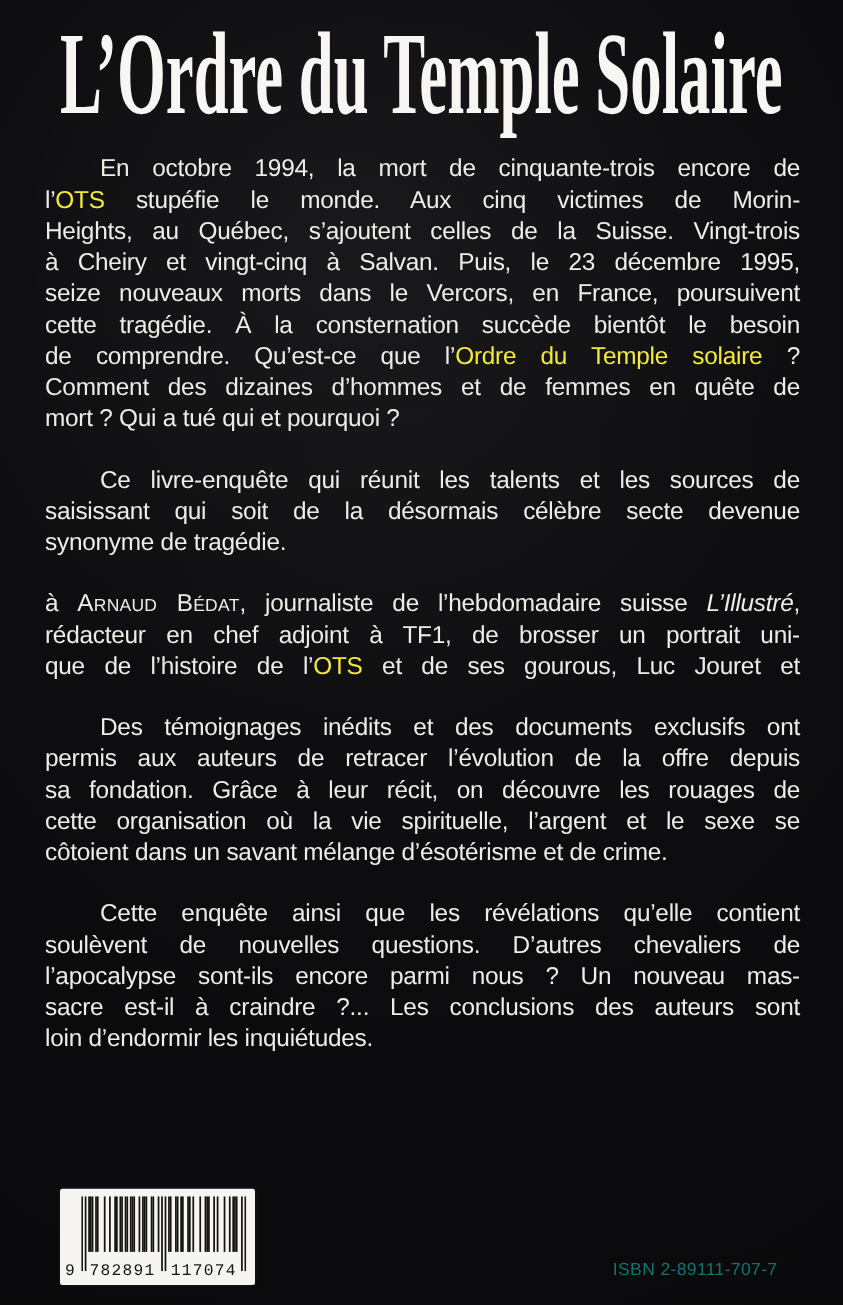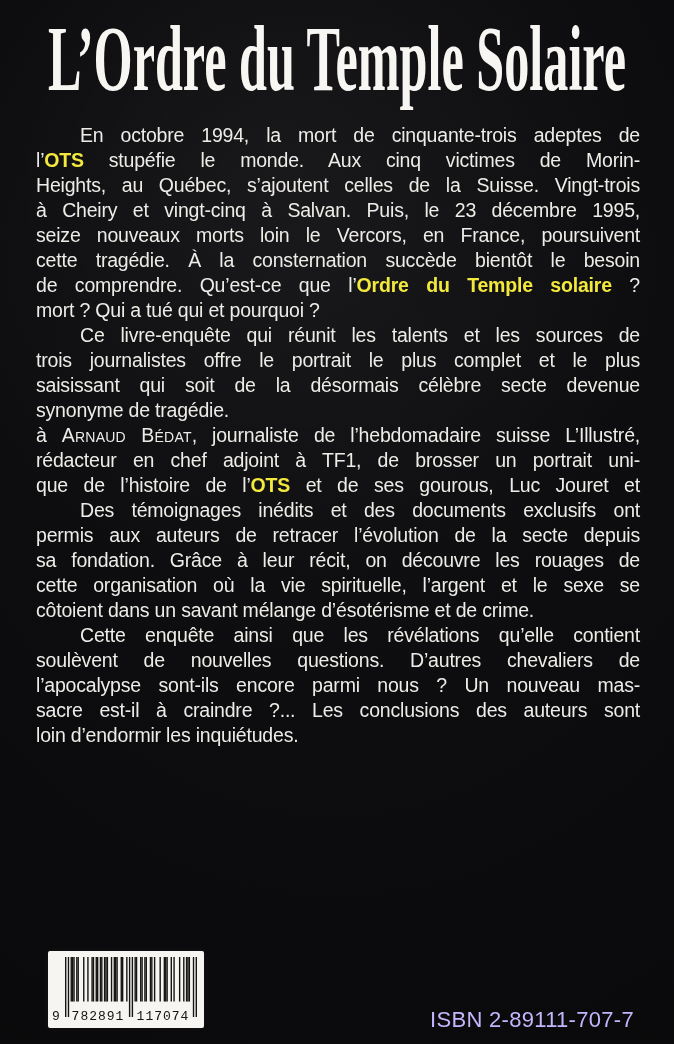--- a/index.html
+++ b/index.html
@@ -20,82 +20,82 @@
     font-weight:bold;
     font-size:94px;
     fill:#f7f6f2;
   }
   .synopsis{
     position:absolute;left:36px;top:123px;width:604px;
     color:#edece7;
     font-size:19.5px;line-height:25px;letter-spacing:-0.2px;
   }
   .para{margin:0;}
-  .para + .para{margin-top:0;}
+  .para + .para{margin-top:24px;}
   .line{text-align:justify;text-align-last:justify;}
   .line.last{text-align-last:auto;}
   .line.first{text-indent:44px;}
   .seg-n{}
-  .seg-y{color:var(--hl,#f3e93c);font-weight:bold;}
+  .seg-y{color:var(--hl,#f3e93c);font-weight:normal;}
   .seg-sc{font-variant:small-caps;letter-spacing:0.2px;}
-  .seg-i{}
+  .seg-i{font-style:italic;}
   .barcode{
     position:absolute;left:48px;top:951px;width:156px;height:77px;
     background:#f6f5f1;border-radius:2px;
     box-shadow:0 0 6px rgba(255,255,255,0.06);
   }
   .bc-bars{position:absolute;left:17px;top:6px;}
   .bc-bars rect{fill:#141414;}
   .bc-digit{
     position:absolute;bottom:4px;
     font-family:"Liberation Mono",monospace;
     font-size:13px;color:#141414;
   }
   .bc-lead{left:4px;}
   .bc-g1{left:21px;width:58px;text-align:center;letter-spacing:1px;}
   .bc-g2{left:86px;width:58px;text-align:center;letter-spacing:1px;}
   .isbn{
-    position:absolute;right:40px;top:1007px;
-    font-size:22px;color:#c4b5fd;letter-spacing:0.3px;
+    position:absolute;right:52px;top:1007px;
+    font-size:14px;color:#0f766e;letter-spacing:0.3px;
   }
 </style>
 </head>
 <body style="background: rgb(10, 10, 12);">
 
 <div class="cover-bg"></div>
 
 <svg class="title-svg" width="674" height="104">
   <text x="337" y="78" text-anchor="middle" textLength="578" lengthAdjust="spacingAndGlyphs" class="title-text">L’Ordre du Temple Solaire</text>
 </svg>
 
 <div class="synopsis" style="color: rgb(237, 236, 231);">
     <div class="para">
-      <div class="line first"><span class="seg-n">En octobre 1994, la mort de cinquante-trois adeptes de</span></div>
+      <div class="line first"><span class="seg-n">En octobre 1994, la mort de cinquante-trois encore de</span></div>
       <div class="line"><span class="seg-n">l’</span><span class="seg-y">OTS</span><span class="seg-n"> stupéfie le monde. Aux cinq victimes de Morin-</span></div>
       <div class="line"><span class="seg-n">Heights, au Québec, s’ajoutent celles de la Suisse. Vingt-trois</span></div>
       <div class="line"><span class="seg-n">à Cheiry et vingt-cinq à Salvan. Puis, le 23 décembre 1995,</span></div>
-      <div class="line"><span class="seg-n">seize nouveaux morts loin le Vercors, en France, poursuivent</span></div>
+      <div class="line"><span class="seg-n">seize nouveaux morts dans le Vercors, en France, poursuivent</span></div>
       <div class="line"><span class="seg-n">cette tragédie. À la consternation succède bientôt le besoin</span></div>
       <div class="line"><span class="seg-n">de comprendre. Qu’est-ce que l’</span><span class="seg-y">Ordre du Temple solaire</span><span class="seg-n"> ?</span></div>
+      <div class="line"><span class="seg-n">Comment des dizaines d’hommes et de femmes en quête de</span></div>
       <div class="line last"><span class="seg-n">mort ? Qui a tué qui et pourquoi ?</span></div>
     </div>
     <div class="para">
       <div class="line first"><span class="seg-n">Ce livre-enquête qui réunit les talents et les sources de</span></div>
-      <div class="line"><span class="seg-n">trois journalistes offre le portrait le plus complet et le plus</span></div>
       <div class="line"><span class="seg-n">saisissant qui soit de la désormais célèbre secte devenue</span></div>
       <div class="line last"><span class="seg-n">synonyme de tragédie.</span></div>
     </div>
     <div class="para">
       <div class="line"><span class="seg-n">à </span><span class="seg-sc">Arnaud Bédat</span><span class="seg-n">, journaliste de l’hebdomadaire suisse </span><span class="seg-i">L’Illustré</span><span class="seg-n">,</span></div>
       <div class="line"><span class="seg-n">rédacteur en chef adjoint à TF1, de brosser un portrait uni-</span></div>
       <div class="line"><span class="seg-n">que de l’histoire de l’</span><span class="seg-y">OTS</span><span class="seg-n"> et de ses gourous, Luc Jouret et</span></div>
     </div>
     <div class="para">
       <div class="line first"><span class="seg-n">Des témoignages inédits et des documents exclusifs ont</span></div>
-      <div class="line"><span class="seg-n">permis aux auteurs de retracer l’évolution de la secte depuis</span></div>
+      <div class="line"><span class="seg-n">permis aux auteurs de retracer l’évolution de la offre depuis</span></div>
       <div class="line"><span class="seg-n">sa fondation. Grâce à leur récit, on découvre les rouages de</span></div>
       <div class="line"><span class="seg-n">cette organisation où la vie spirituelle, l’argent et le sexe se</span></div>
       <div class="line last"><span class="seg-n">côtoient dans un savant mélange d’ésotérisme et de crime.</span></div>
     </div>
     <div class="para">
       <div class="line first"><span class="seg-n">Cette enquête ainsi que les révélations qu’elle contient</span></div>
       <div class="line"><span class="seg-n">soulèvent de nouvelles questions. D’autres chevaliers de</span></div>
       <div class="line"><span class="seg-n">l’apocalypse sont-ils encore parmi nous ? Un nouveau mas-</span></div>
       <div class="line"><span class="seg-n">sacre est-il à craindre ?... Les conclusions des auteurs sont</span></div>
       <div class="line last"><span class="seg-n">loin d’endormir les inquiétudes.</span></div>

